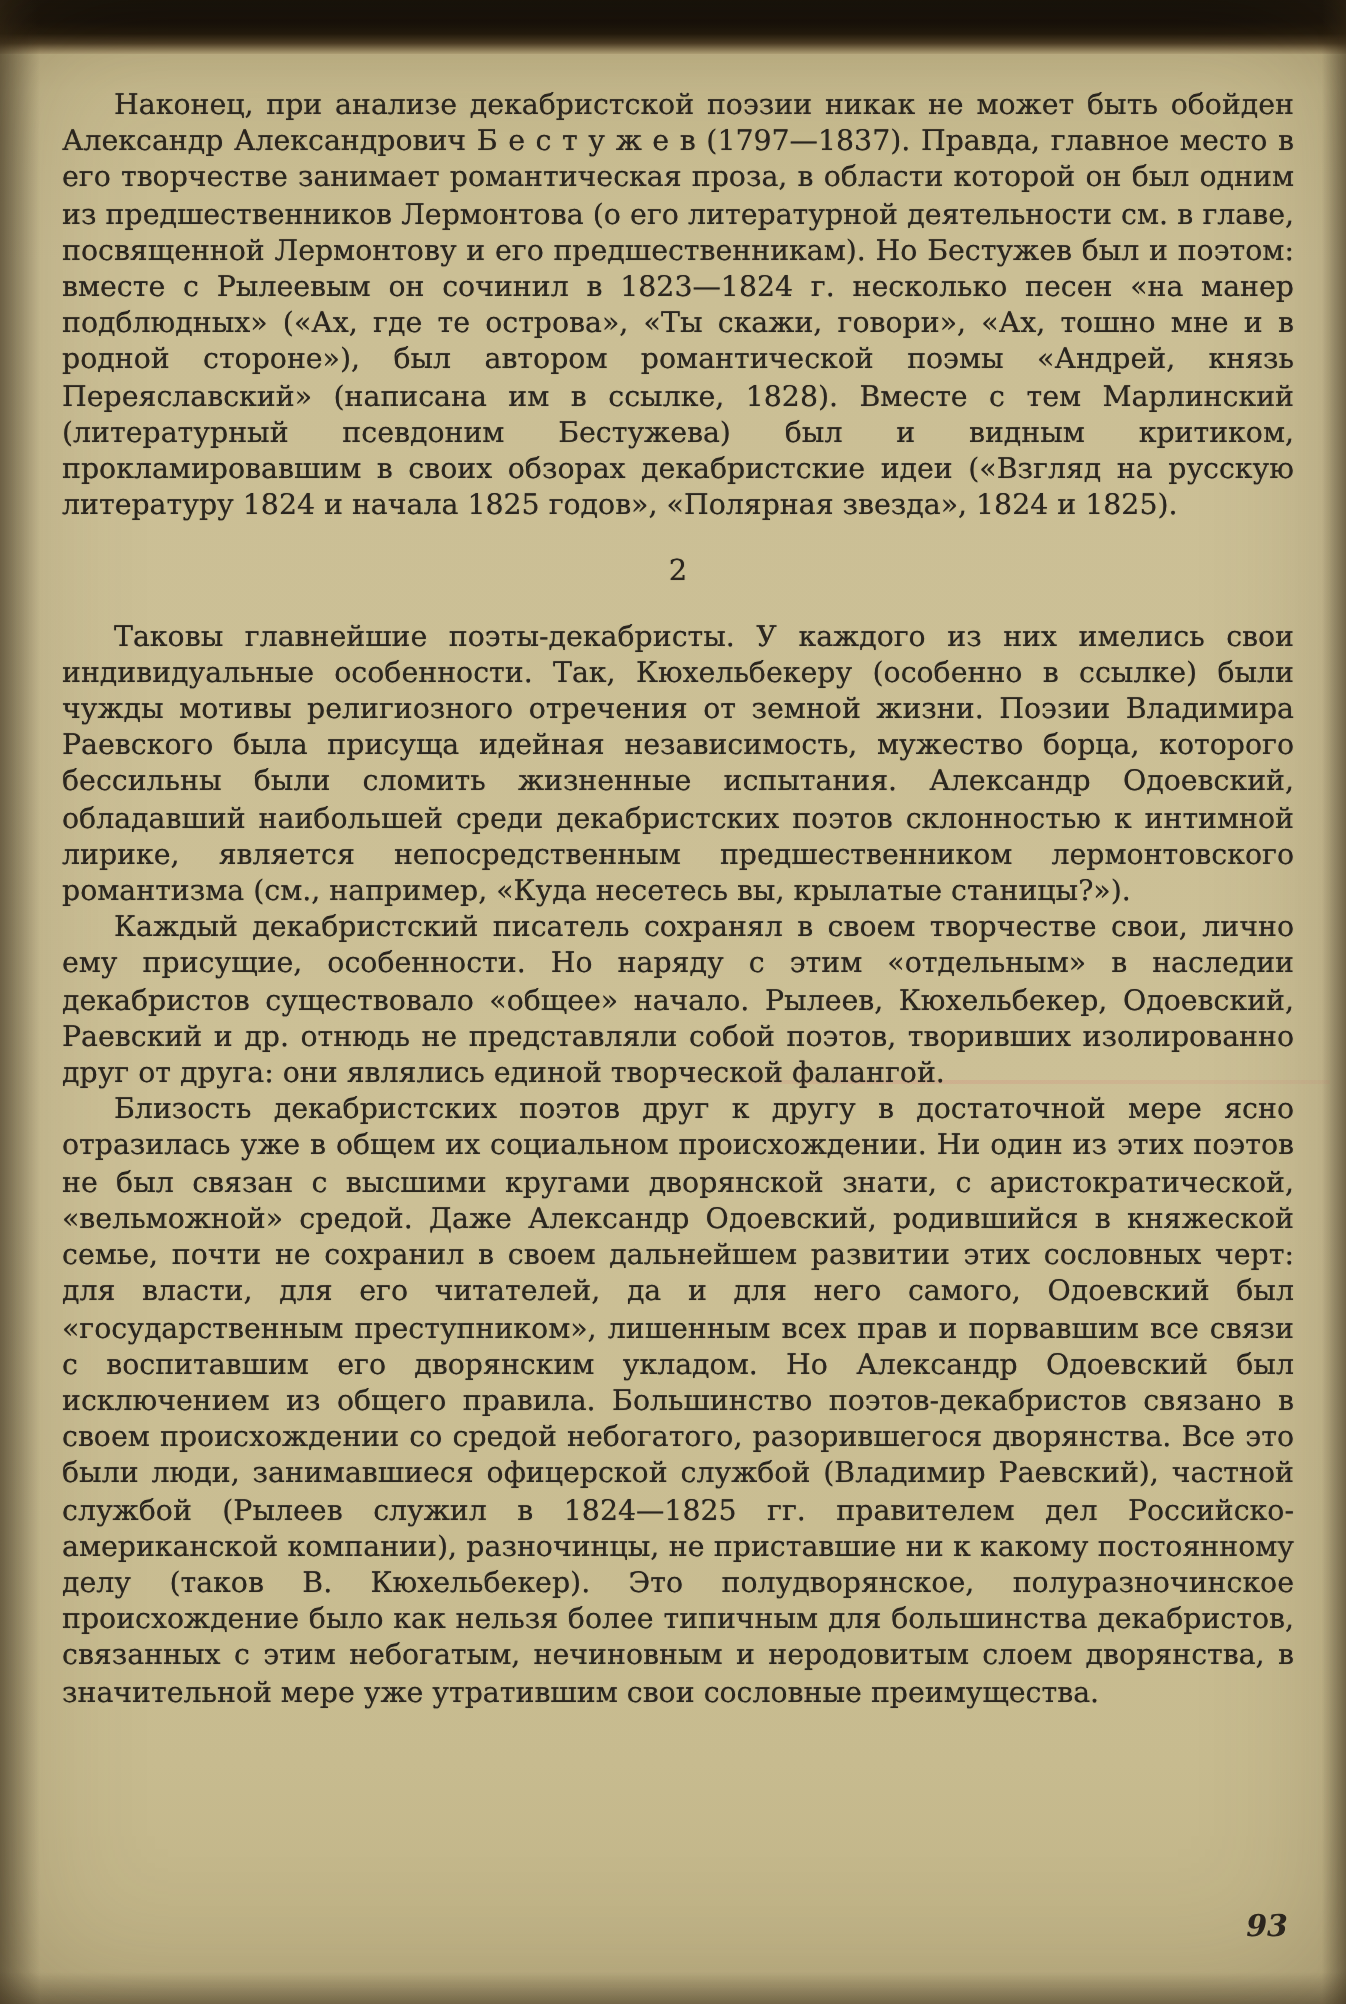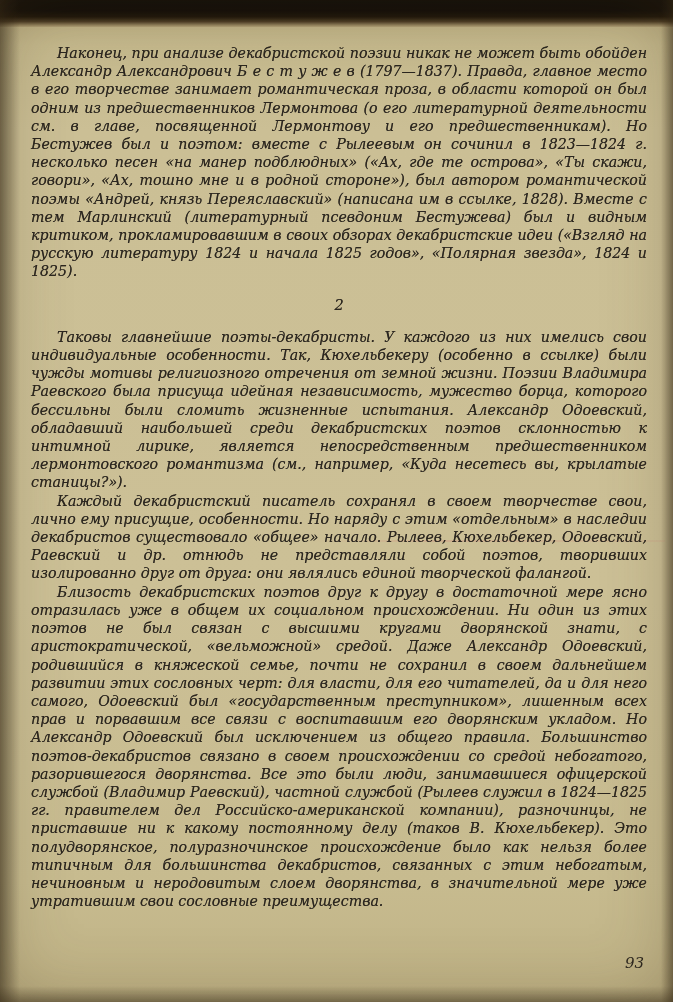--- a/index.html
+++ b/index.html
@@ -62,39 +62,38 @@
   .text-block {
     position: absolute;
     top: 44px;
     left: 31px;
     right: 26px;
     color: #2b261f;
     font-size: 14.2px;
     line-height: 18.2px;
     text-align: justify;
     text-shadow: 0 0 0.4px rgba(43,38,31,0.7);
-    font-style: italic;
   }
   .text-block p {
     margin: 0;
     padding: 0;
     text-indent: 26px;
   }
   .section-number {
     text-align: center;
     text-indent: 0;
     margin: 15px 0 14px 0;
     font-size: 14.5px;
   }
   .page-number {
     position: absolute;
     right: 29px;
     bottom: 30px;
     font-style: italic;
-    font-weight: normal;
+    font-weight: bold;
     font-size: 15px;
     color: #2b261f;
     margin-top: 40px;
   }
 </style>
 </head>
 <body>
 
 <div class="scan">
   <div class="top-edge"></div>

